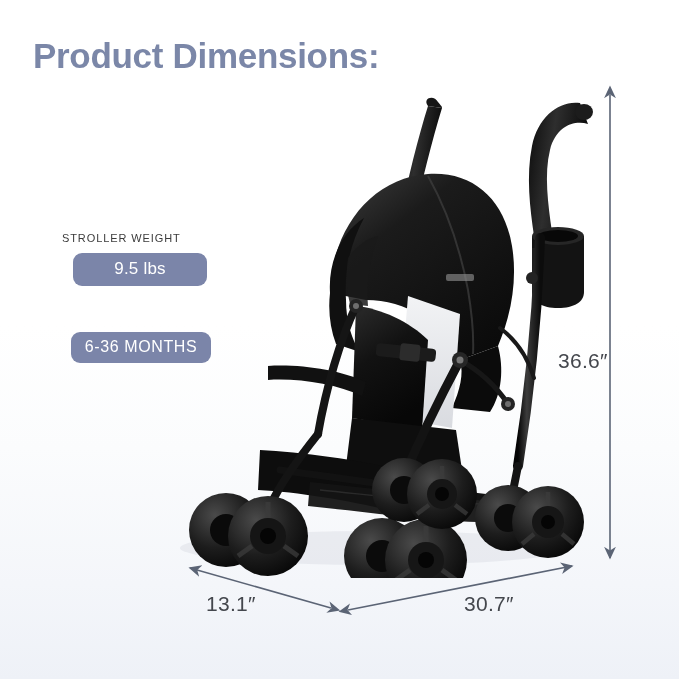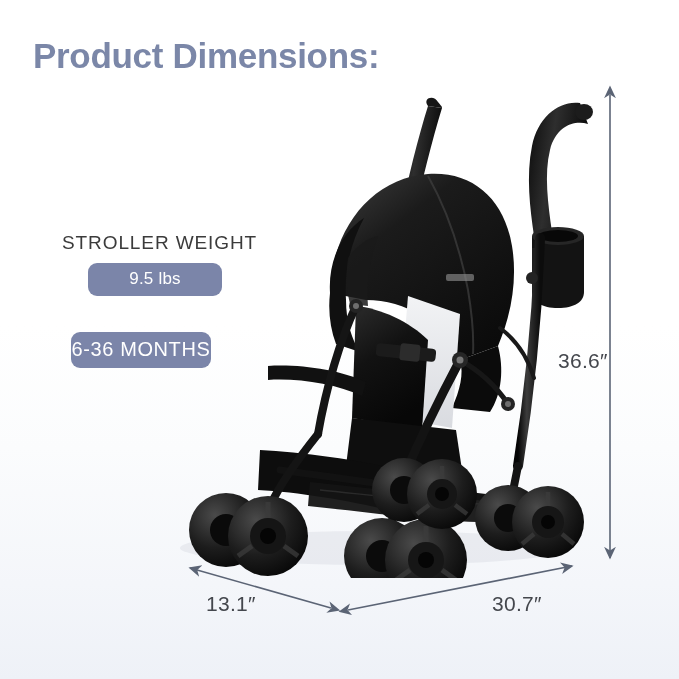--- a/index.html
+++ b/index.html
@@ -27,57 +27,57 @@
     color: #7b87a8;
     white-space: nowrap;
   }
 
   
   .info-block { position: absolute; left: 62px; }
   #block-weight { top: 232px; }
   #block-ages   { top: 332px; }
 
   .info-label {
-    font-size: 19px;
+    font-size: 11px;
     letter-spacing: 0.9px;
     color: #3b3b3b;
     white-space: nowrap;
     margin-bottom: 9px;
   }
   .badge {
     display: inline-block;
     background: #7b85a9;
     color: #ffffff;
     border-radius: 9px;
     padding: 6px 0 7px 0;
     text-align: center;
     font-size: 17px;
     letter-spacing: 0.2px;
     box-sizing: border-box;
   }
-  #badge-weight { width: 134px; margin-left: 26px; }
-  #badge-ages   { width: 140px; margin-left: 9px; font-size: 20px; letter-spacing: 0.6px; }
+  #badge-weight { width: 134px; margin-left: 11px; }
+  #badge-ages   { width: 140px; margin-left: 9px; font-size: 16px; letter-spacing: 0.6px; }
 
   
   #meas-svg {
     position: absolute;
     left: 0; top: 0;
     width: 679px; height: 679px;
     pointer-events: none;
   }
   .meas-text {
     position: absolute;
     font-size: 21px;
     color: #44474d;
     letter-spacing: 0.3px;
     white-space: nowrap;
   }
   #meas-height { left: 558px; top: 349px; }
   #meas-width  { left: 206px; top: 592px; }
-  #meas-depth  { left: 492px; top: 592px; }
+  #meas-depth  { left: 464px; top: 592px; }
 
   
   #stroller {
     position: absolute;
     left: 160px;
     top: 78px;
     width: 440px;
     height: 500px;
   }
 

